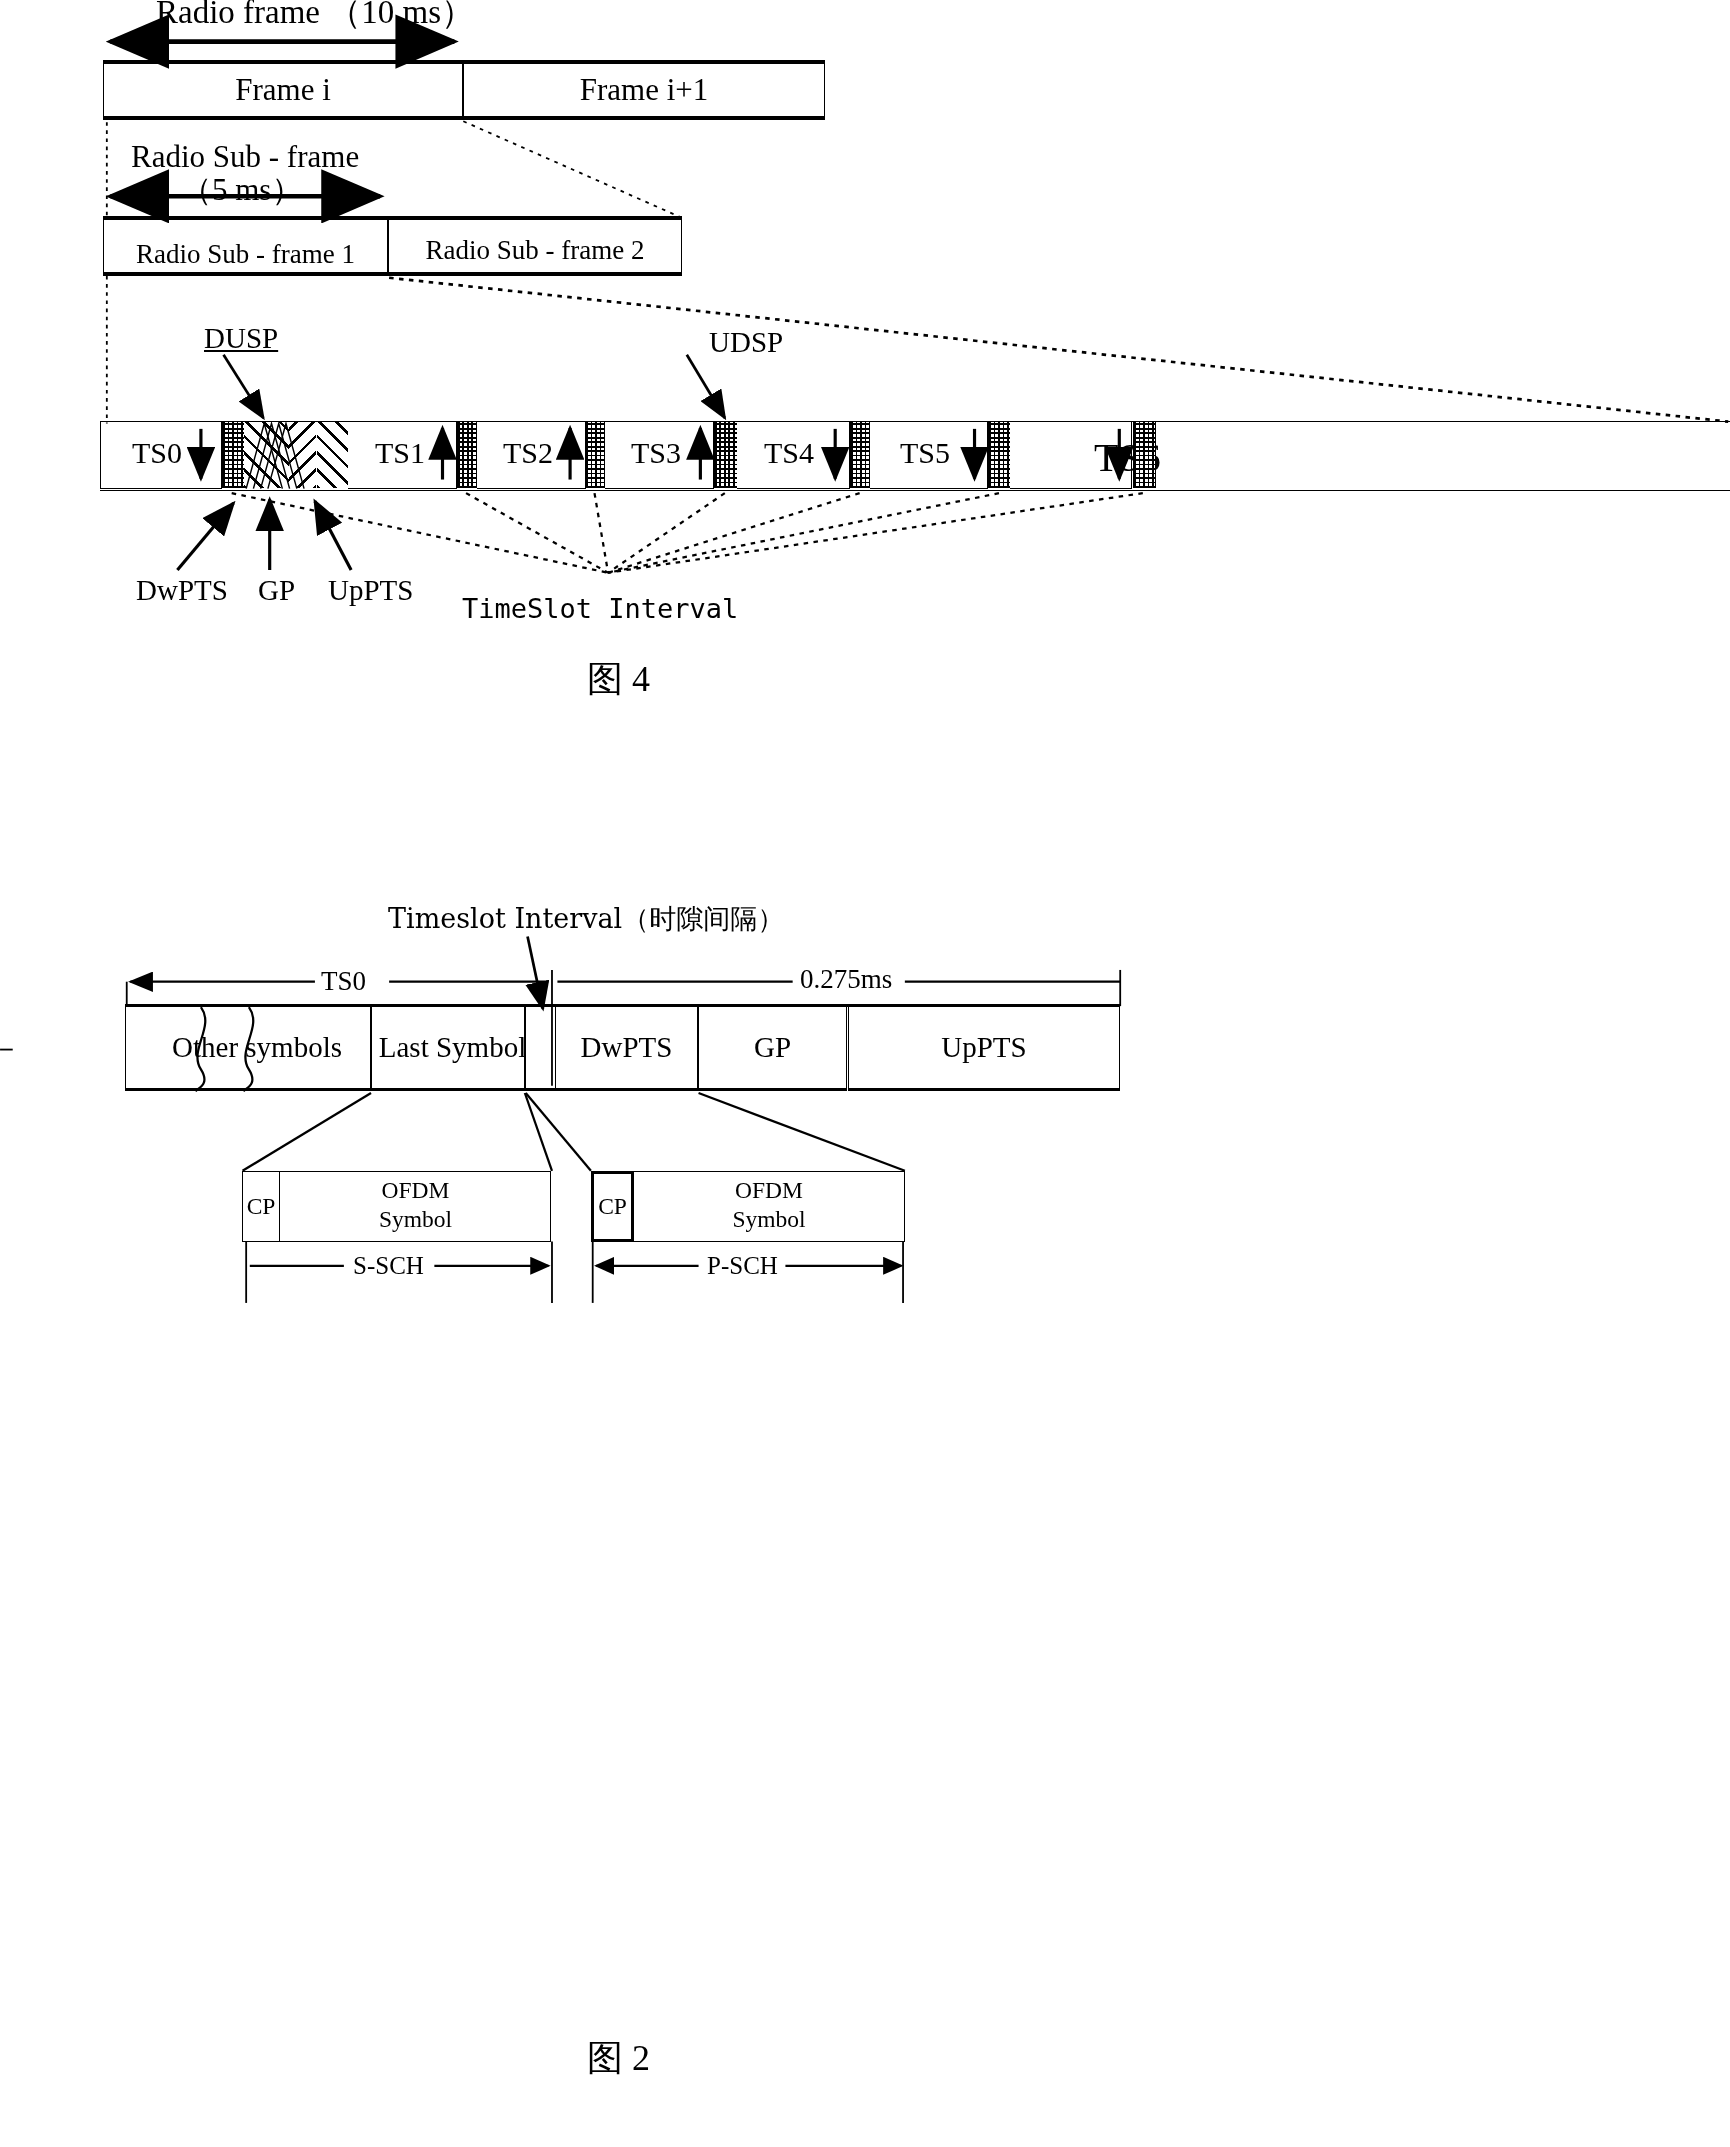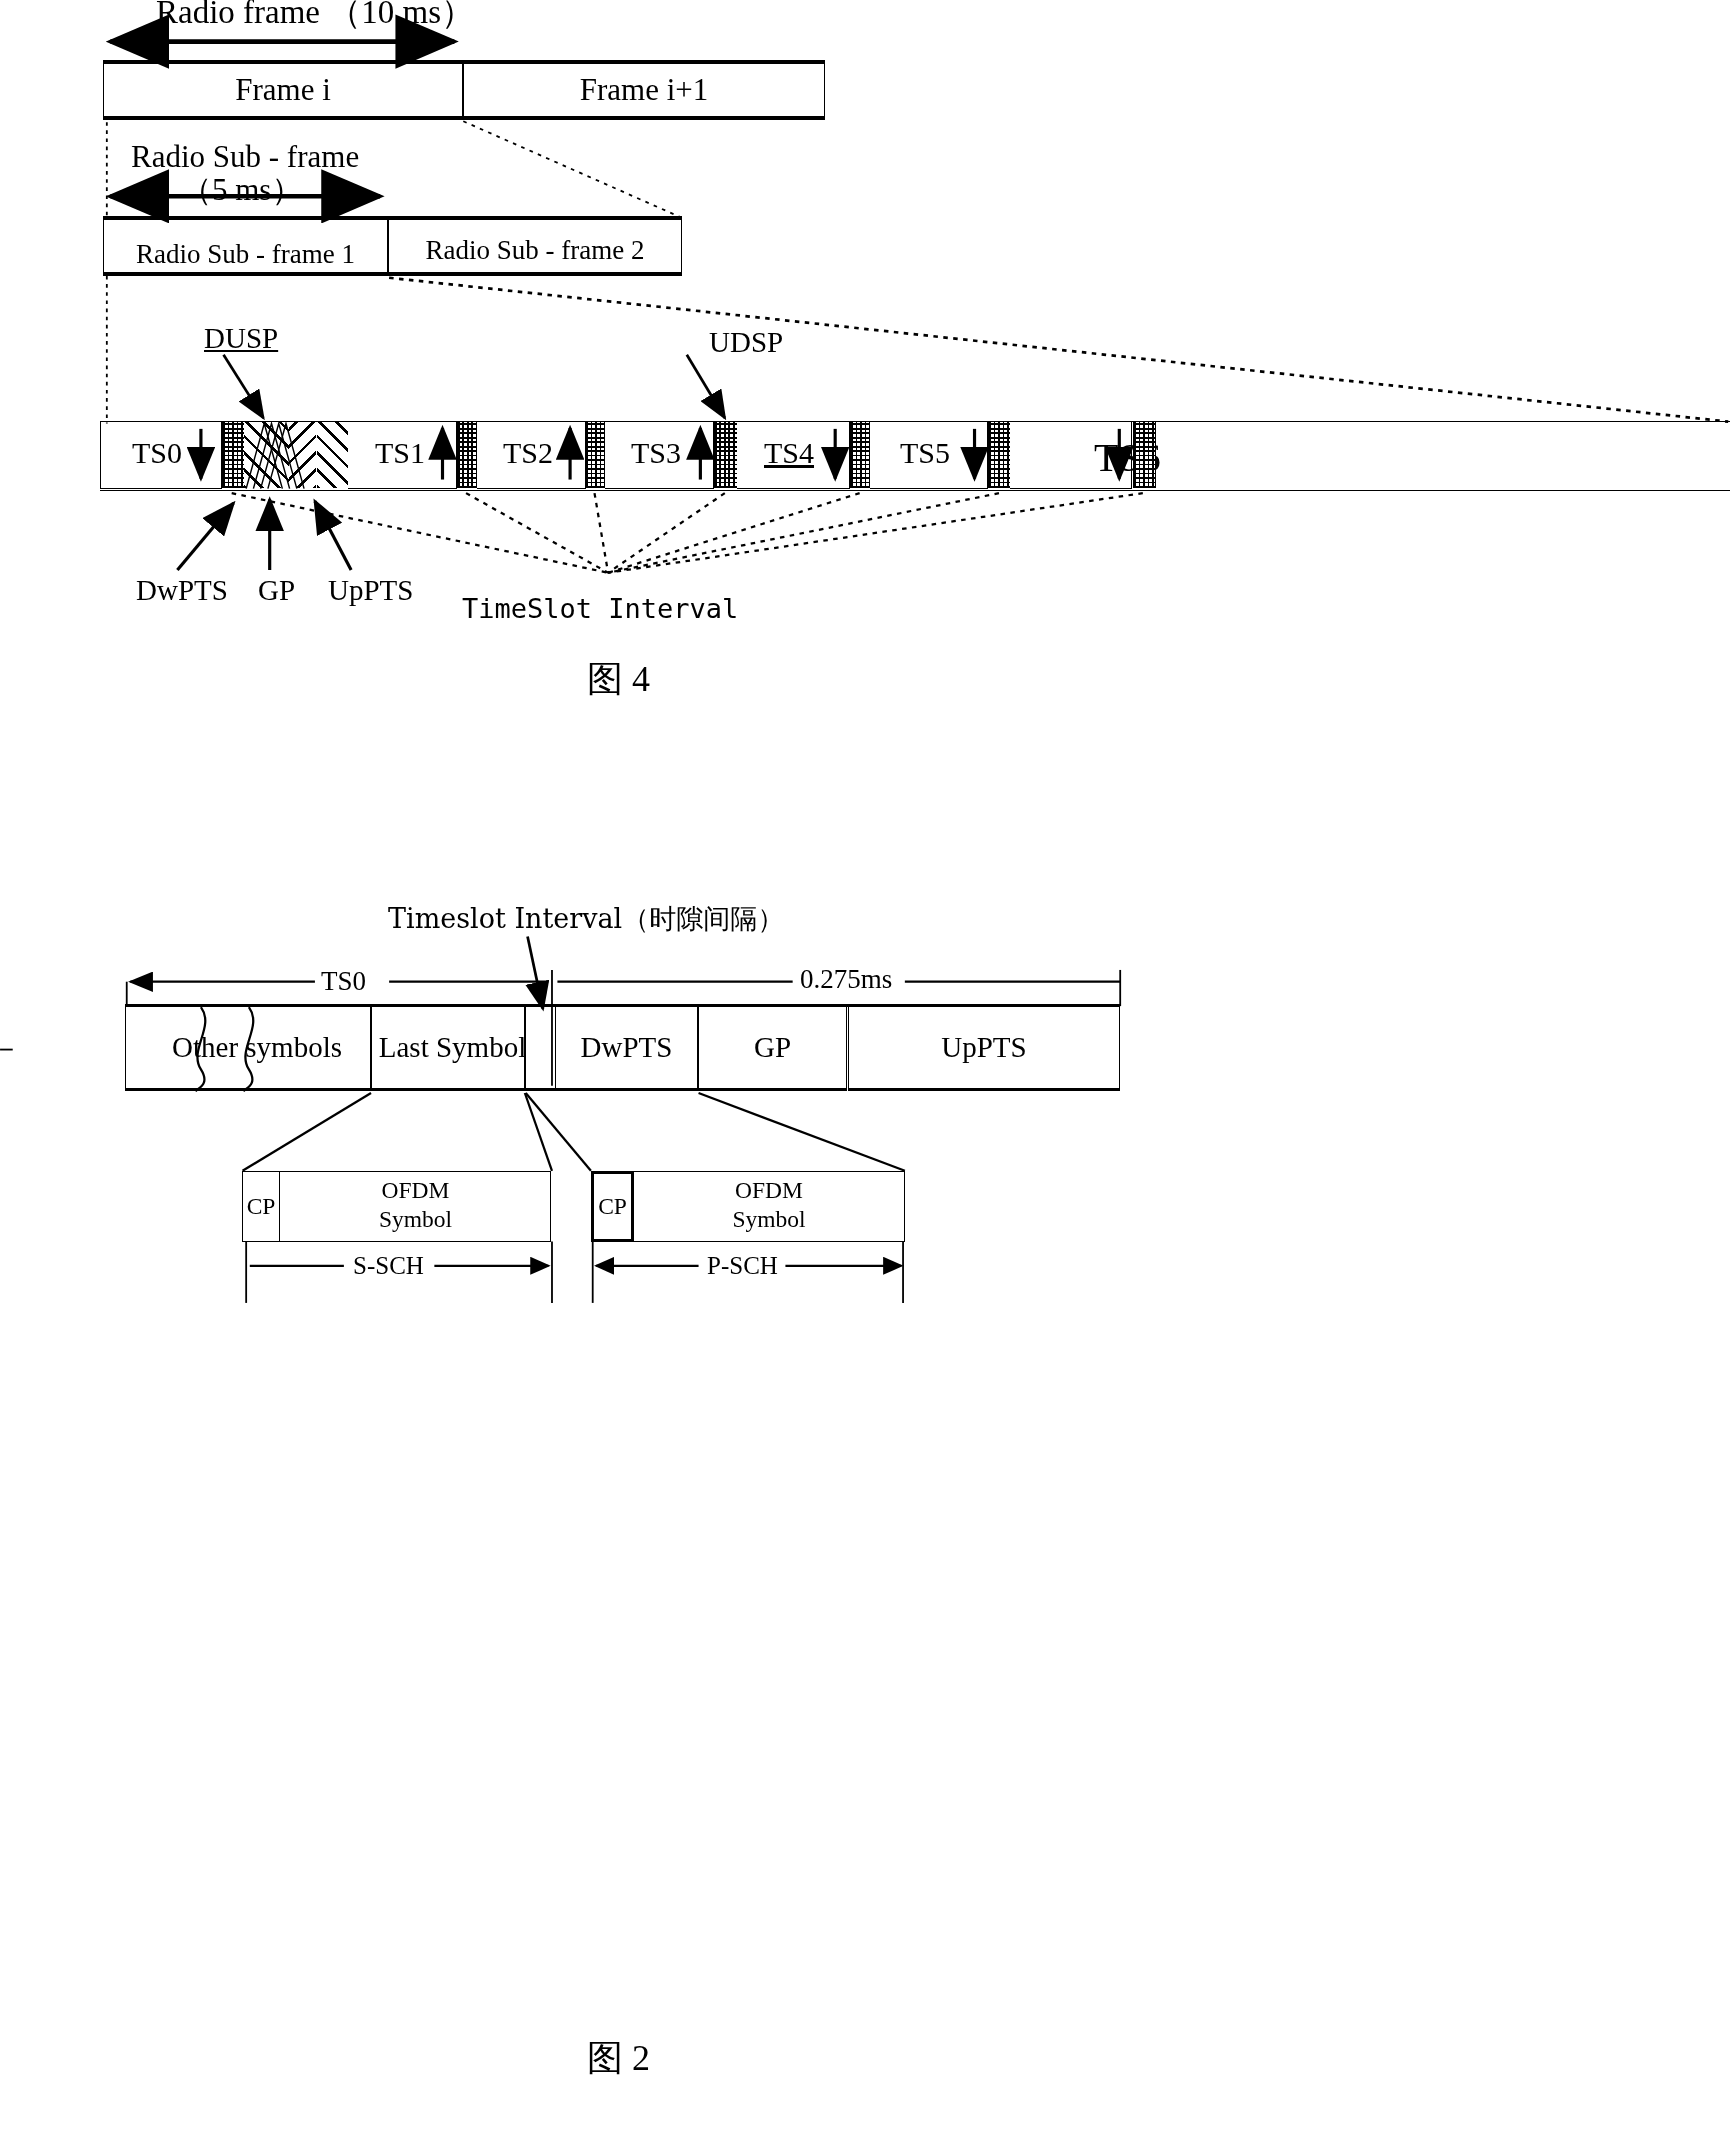--- a/index.html
+++ b/index.html
@@ -113,21 +113,21 @@
 
 <div class="box" style="left:477px; top:421px; width:109px; height:68px; border-left:none;"></div>
 <div class="txt" style="left:503px; top:438px; font-size:30px;">TS2</div>
 <div class="abs hatch-dot" style="left:585px; top:422px; width:20px; height:66px; border-left:1.8px solid #000; border-right:1.8px solid #000; box-sizing:border-box;"></div>
 
 <div class="box" style="left:605px; top:421px; width:109px; height:68px; border-left:none;"></div>
 <div class="txt" style="left:631px; top:438px; font-size:30px;">TS3</div>
 <div class="abs hatch-dot" style="left:714px; top:422px; width:23.5px; height:66px; border-left:1.8px solid #000; border-right:1.8px solid #000; box-sizing:border-box;"></div>
 
 <div class="box" style="left:737px; top:421px; width:113px; height:68px; border-left:none;"></div>
-<div class="txt" style="left:764px; top:438px; font-size:30px;text-decoration:underline;">TS4</div>
+<div class="txt" style="left:764px; top:438px; font-size:30px;">TS4</div>
 <div class="abs hatch-dot" style="left:850px; top:422px; width:20px; height:66px; border-left:1.8px solid #000; border-right:1.8px solid #000; box-sizing:border-box;"></div>
 
 <div class="box" style="left:870px; top:421px; width:118px; height:68px; border-left:none;"></div>
 <div class="txt" style="left:900px; top:438px; font-size:30px;">TS5</div>
 <div class="abs hatch-dot" style="left:988px; top:422px; width:22.6px; height:66px; border-left:1.8px solid #000; border-right:1.8px solid #000; box-sizing:border-box;"></div>
 
 <div class="box" style="left:1010px; top:421px; width:122px; height:68px; border-left:none;"></div>
 <div class="txt" style="left:1094px; top:438px; font-size:40px;">TS6</div>
 <div class="abs hatch-dot" style="left:1133px; top:422px; width:22.6px; height:66px; border-left:1.8px solid #000; border-right:1.8px solid #000; box-sizing:border-box;"></div>
 

